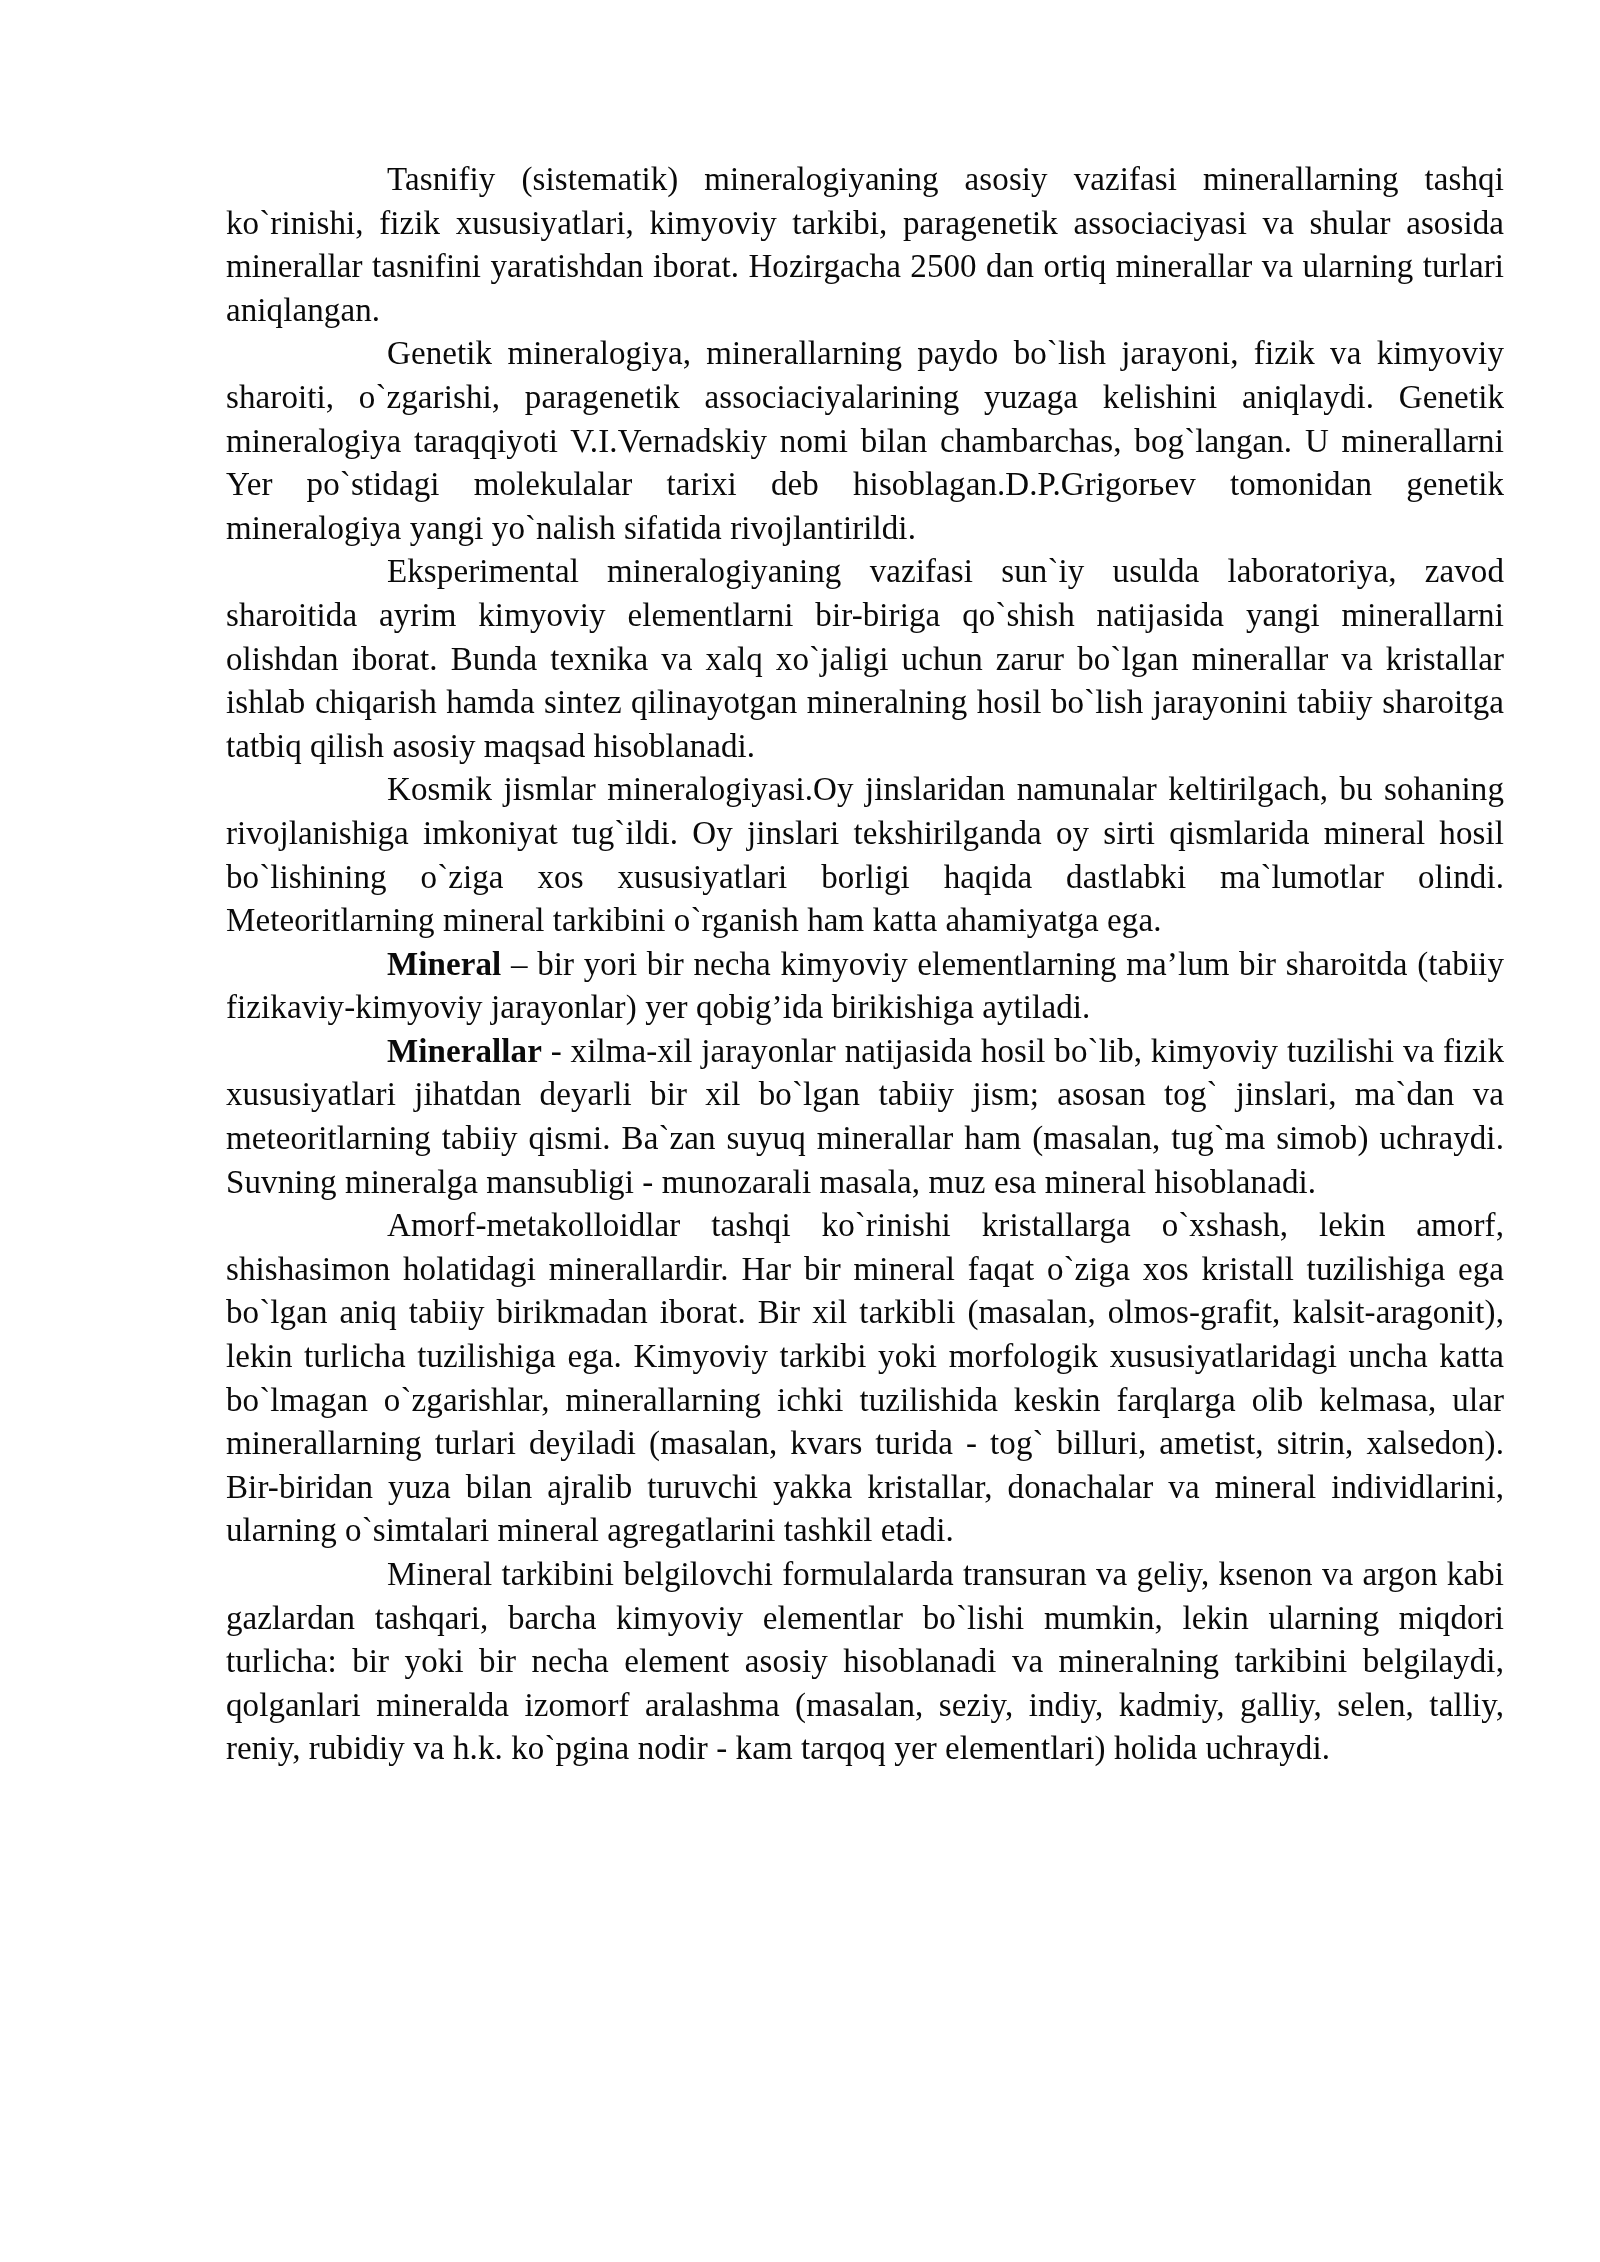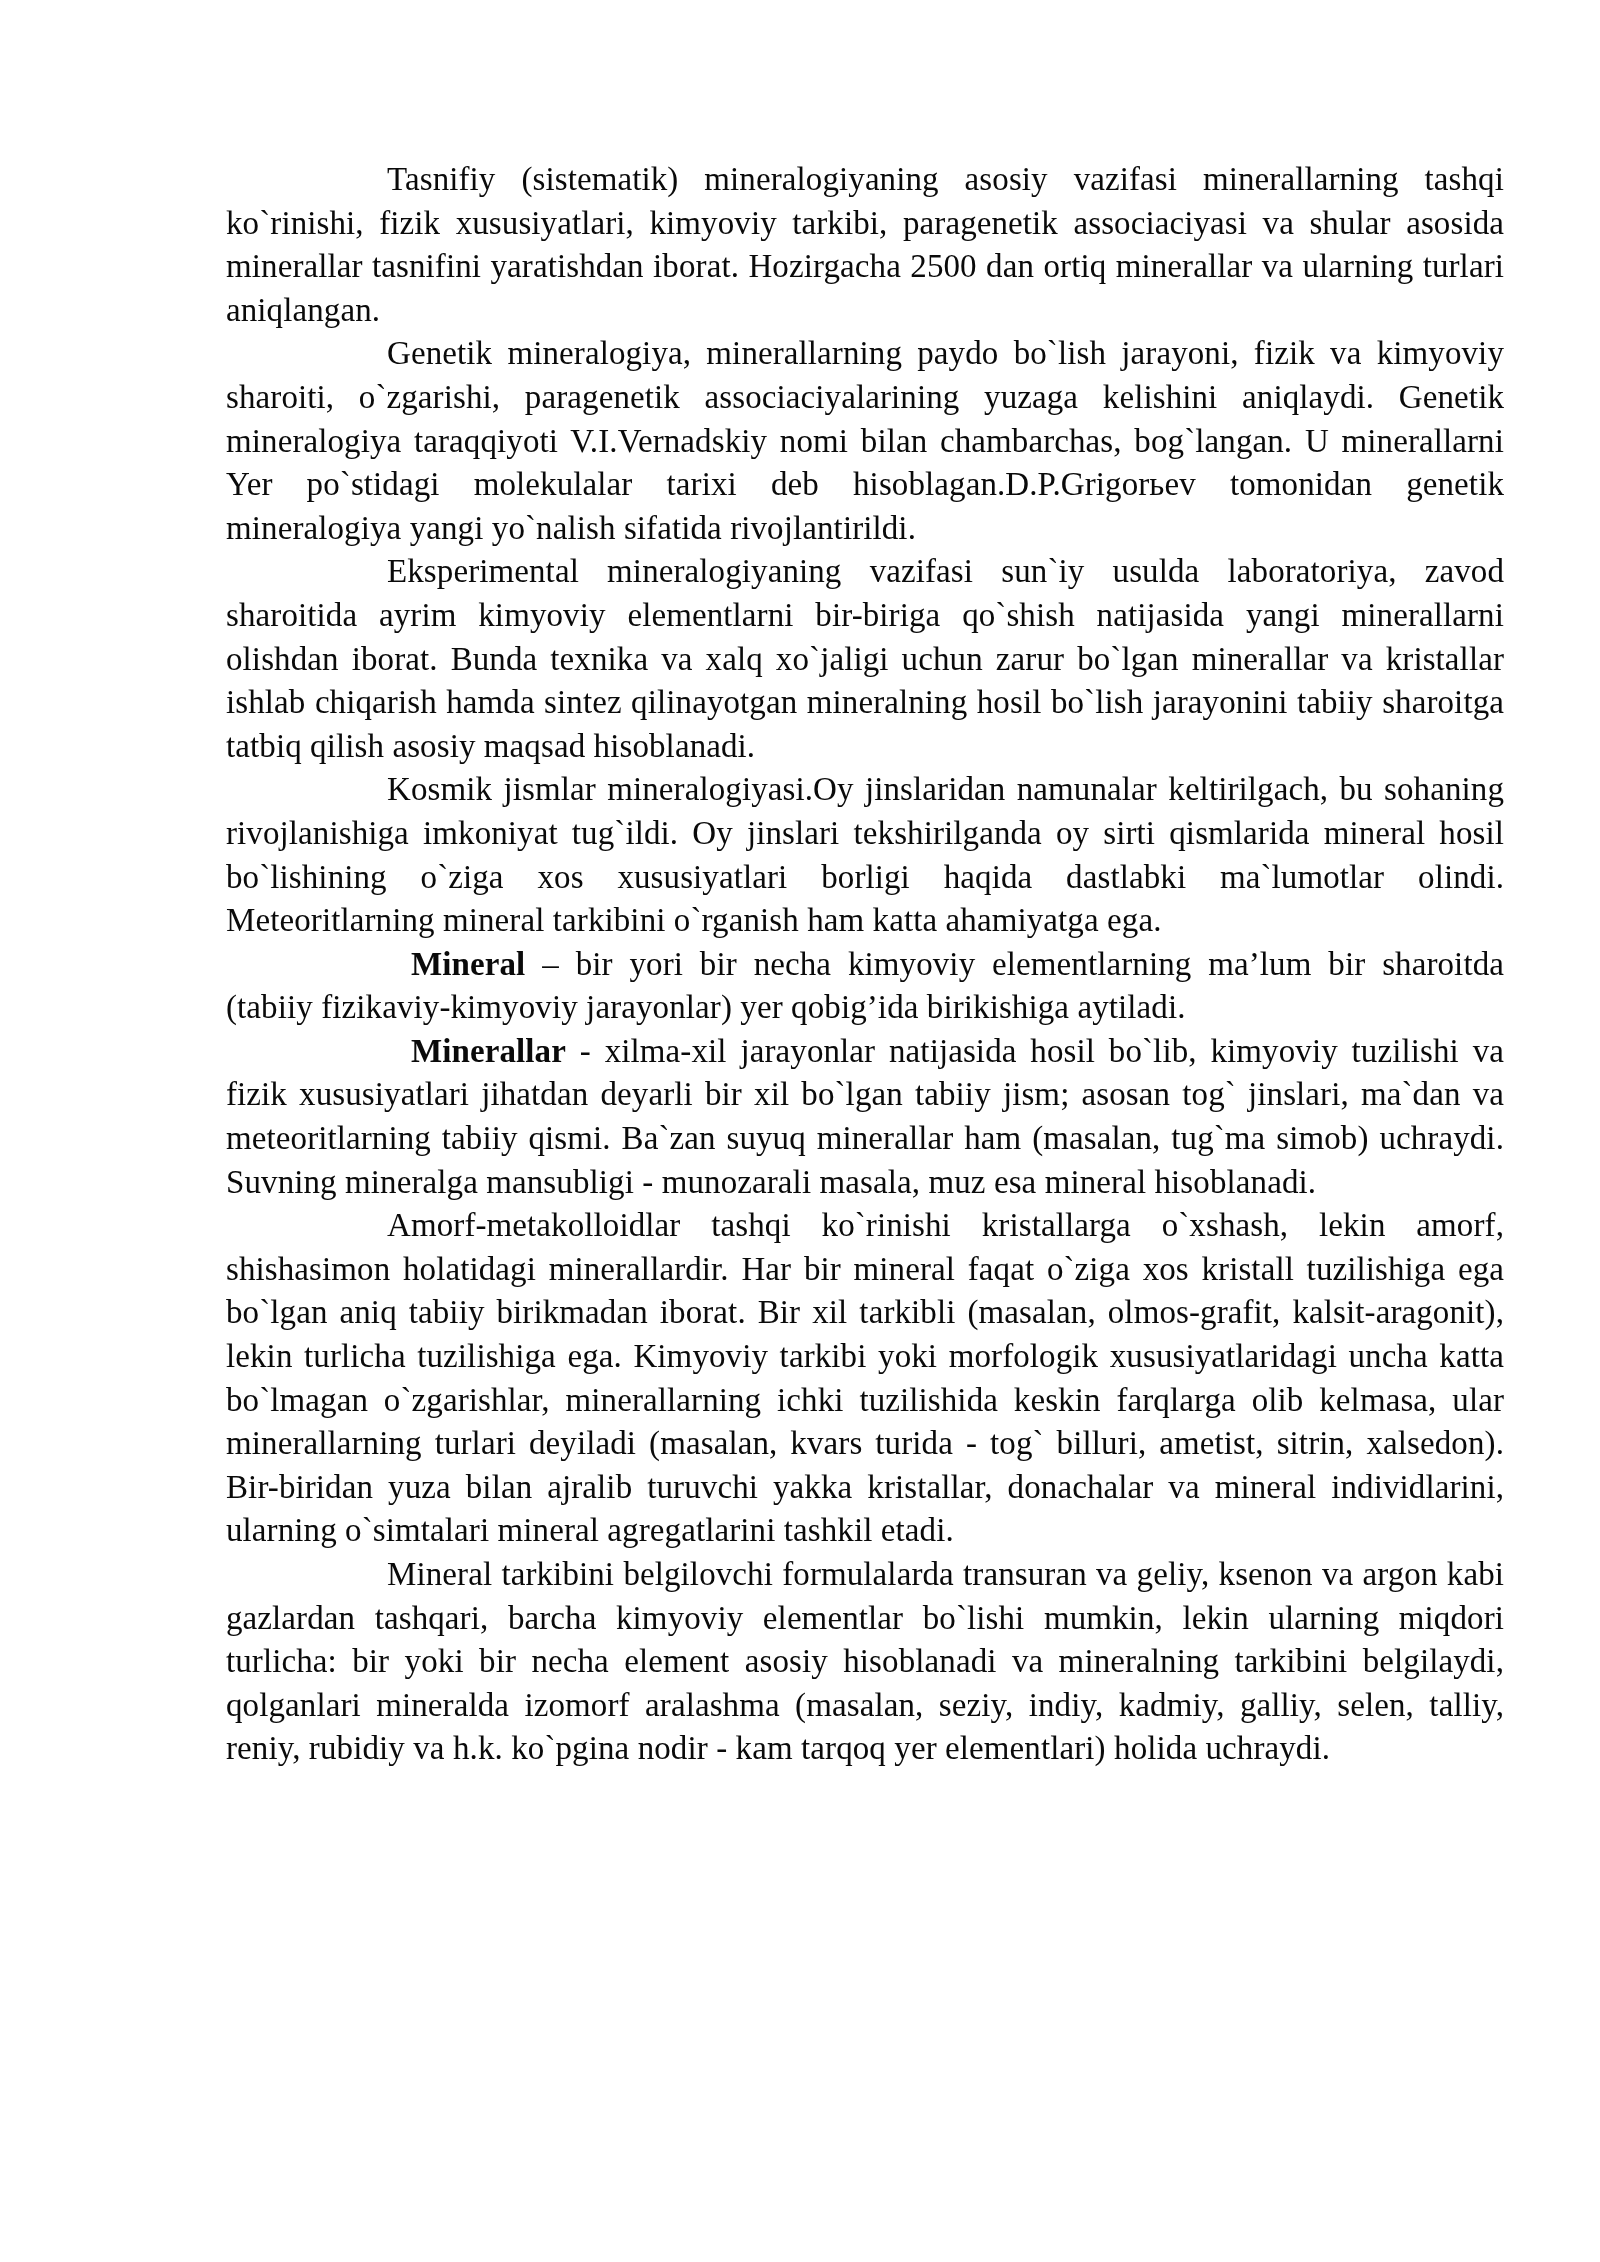--- a/index.html
+++ b/index.html
@@ -34,21 +34,20 @@
     text-align: justify;
     letter-spacing: 0.1px;
   }
   .text-block p {
     margin: 0;
     padding: 0;
     text-indent: 161px;
   }
   .text-block b.lead {
     font-weight: bold;
-    margin-left: 24px;
   }
 </style>
 </head>
 <body style="background: rgb(255, 255, 255);">
 
 <div class="page">
   <div class="text-block" id="text-block" style="color: rgb(10, 10, 10);">
   <p class="para"><span class="body-text">Tasnifiy (sistematik) mineralogiyaning asosiy vazifasi minerallarning tashqi ko`rinishi, fizik xususiyatlari, kimyoviy tarkibi, paragenetik associaciyasi va shular asosida minerallar tasnifini yaratishdan iborat. Hozirgacha 2500 dan ortiq minerallar va ularning turlari aniqlangan.</span></p>
 
   <p class="para"><span class="body-text">Genetik mineralogiya, minerallarning paydo bo`lish jarayoni, fizik va kimyoviy sharoiti, o`zgarishi, paragenetik associaciyalarining yuzaga kelishini aniqlaydi. Genetik mineralogiya taraqqiyoti V.I.Vernadskiy nomi bilan chambarchas, bog`langan. U minerallarni Yer po`stidagi molekulalar tarixi deb hisoblagan.D.P.Grigorьev tomonidan genetik mineralogiya yangi yo`nalish sifatida rivojlantirildi.</span></p>

